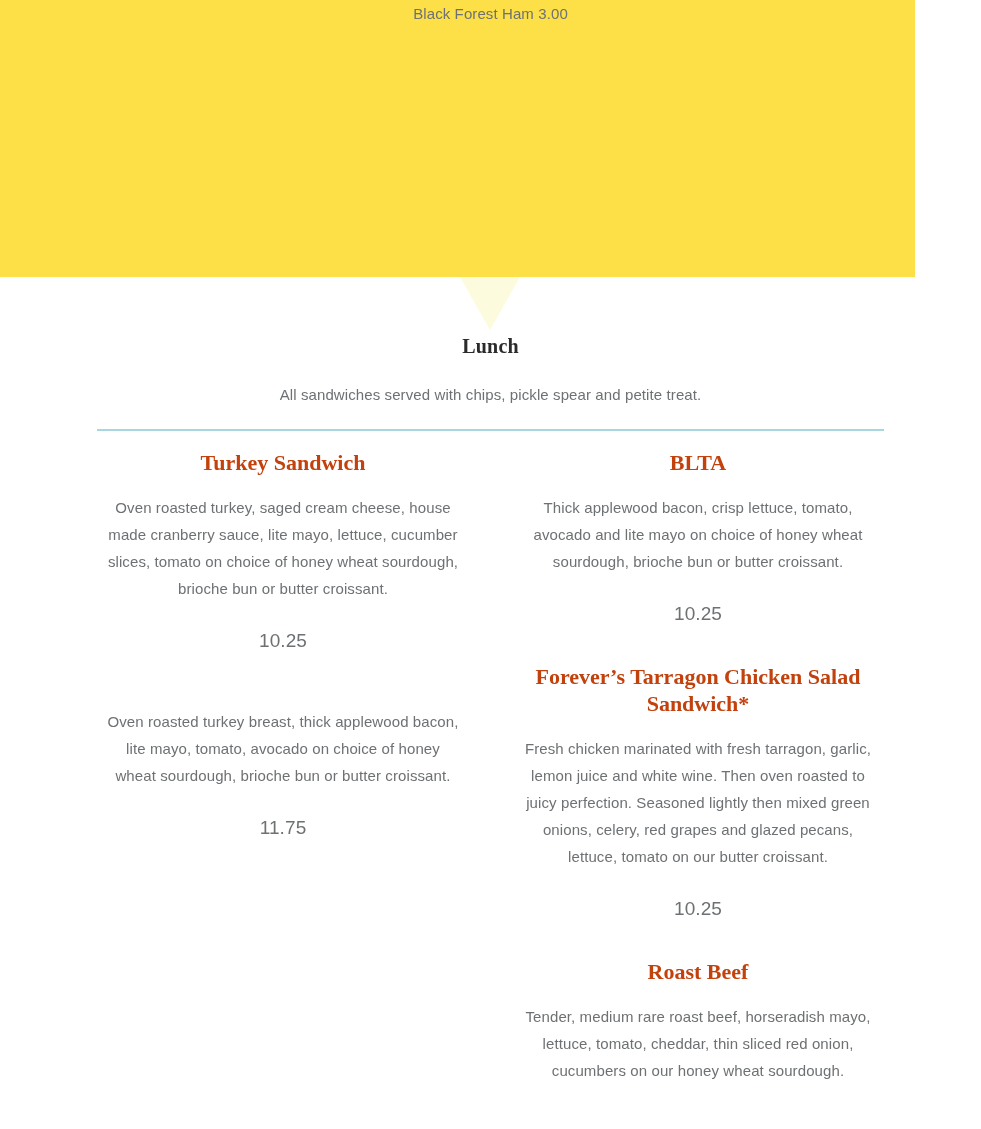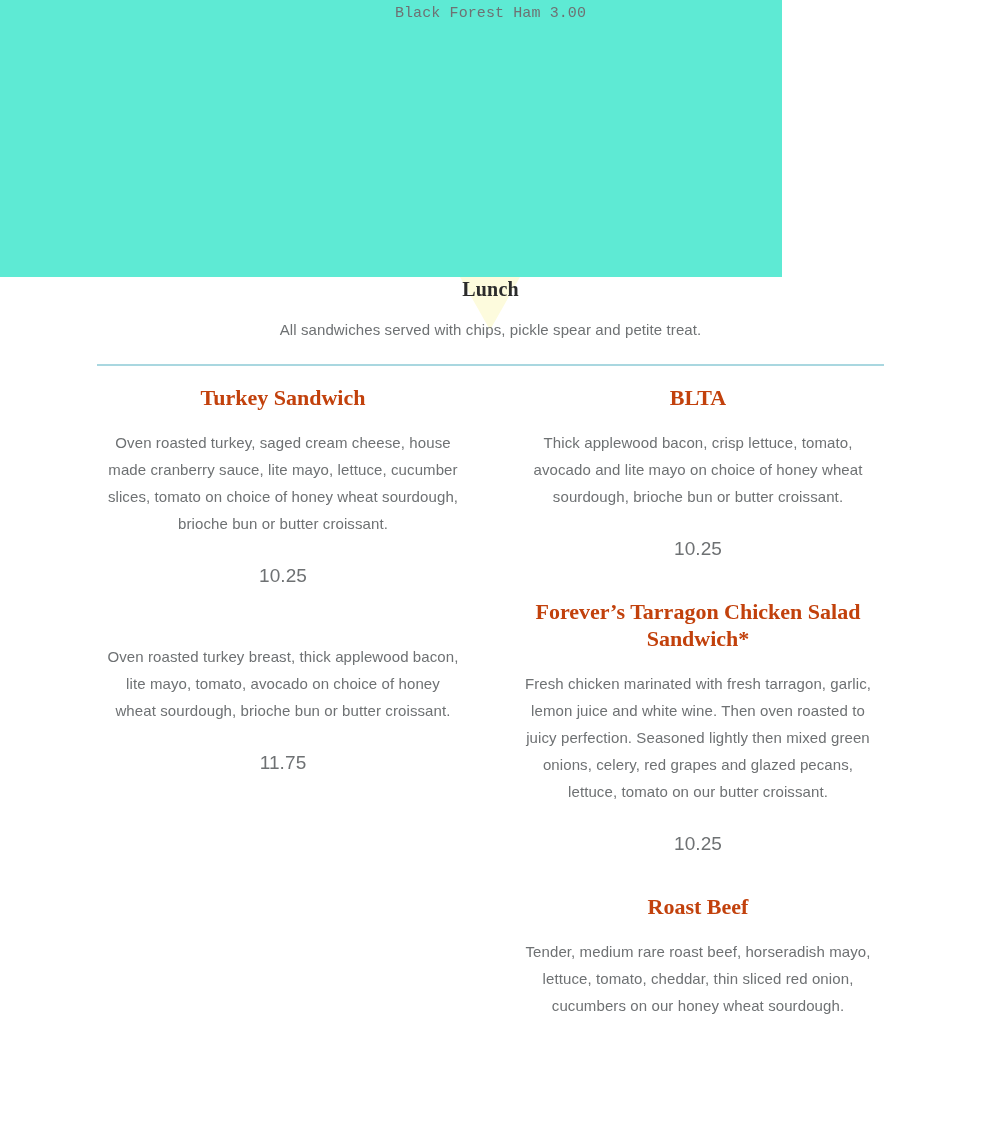--- a/index.html
+++ b/index.html
@@ -14,24 +14,23 @@
     font-family: "Liberation Sans", sans-serif;
     overflow: hidden;
     position: relative;
   }
 
   
   .cream-band {
     position: absolute;
     left: 0;
     top: 0;
-    width: 782px;
+    width: 915px;
     height: 277px;
-    background: #5eead4;
-    font-family: Liberation Mono, monospace;
+    background: #fde047;
   }
   .cream-item {
     position: absolute;
     left: 0;
     top: 3px;
     width: 981px;
     text-align: center;
     font-size: 15px;
     line-height: 22px;
     color: #6e7173;
@@ -52,30 +51,31 @@
 
   
   .section {
     position: absolute;
     left: 0;
     top: 277px;
     width: 981px;
   }
   .section-title {
     margin: 0;
+    padding-top: 57px;
     text-align: center;
     font-family: "Liberation Serif", serif;
     font-weight: bold;
     font-size: 20px;
     line-height: 24px;
     color: #2b2b2b;
     letter-spacing: .2px;
   }
   .section-subtitle {
-    margin: 0;
+    margin: 8px;
     padding-top: 19px;
     text-align: center;
     font-size: 15px;
     line-height: 20px;
     color: #6e7173;
     letter-spacing: .1px;
   }
   .divider {
     width: 787px;
     height: 0;

